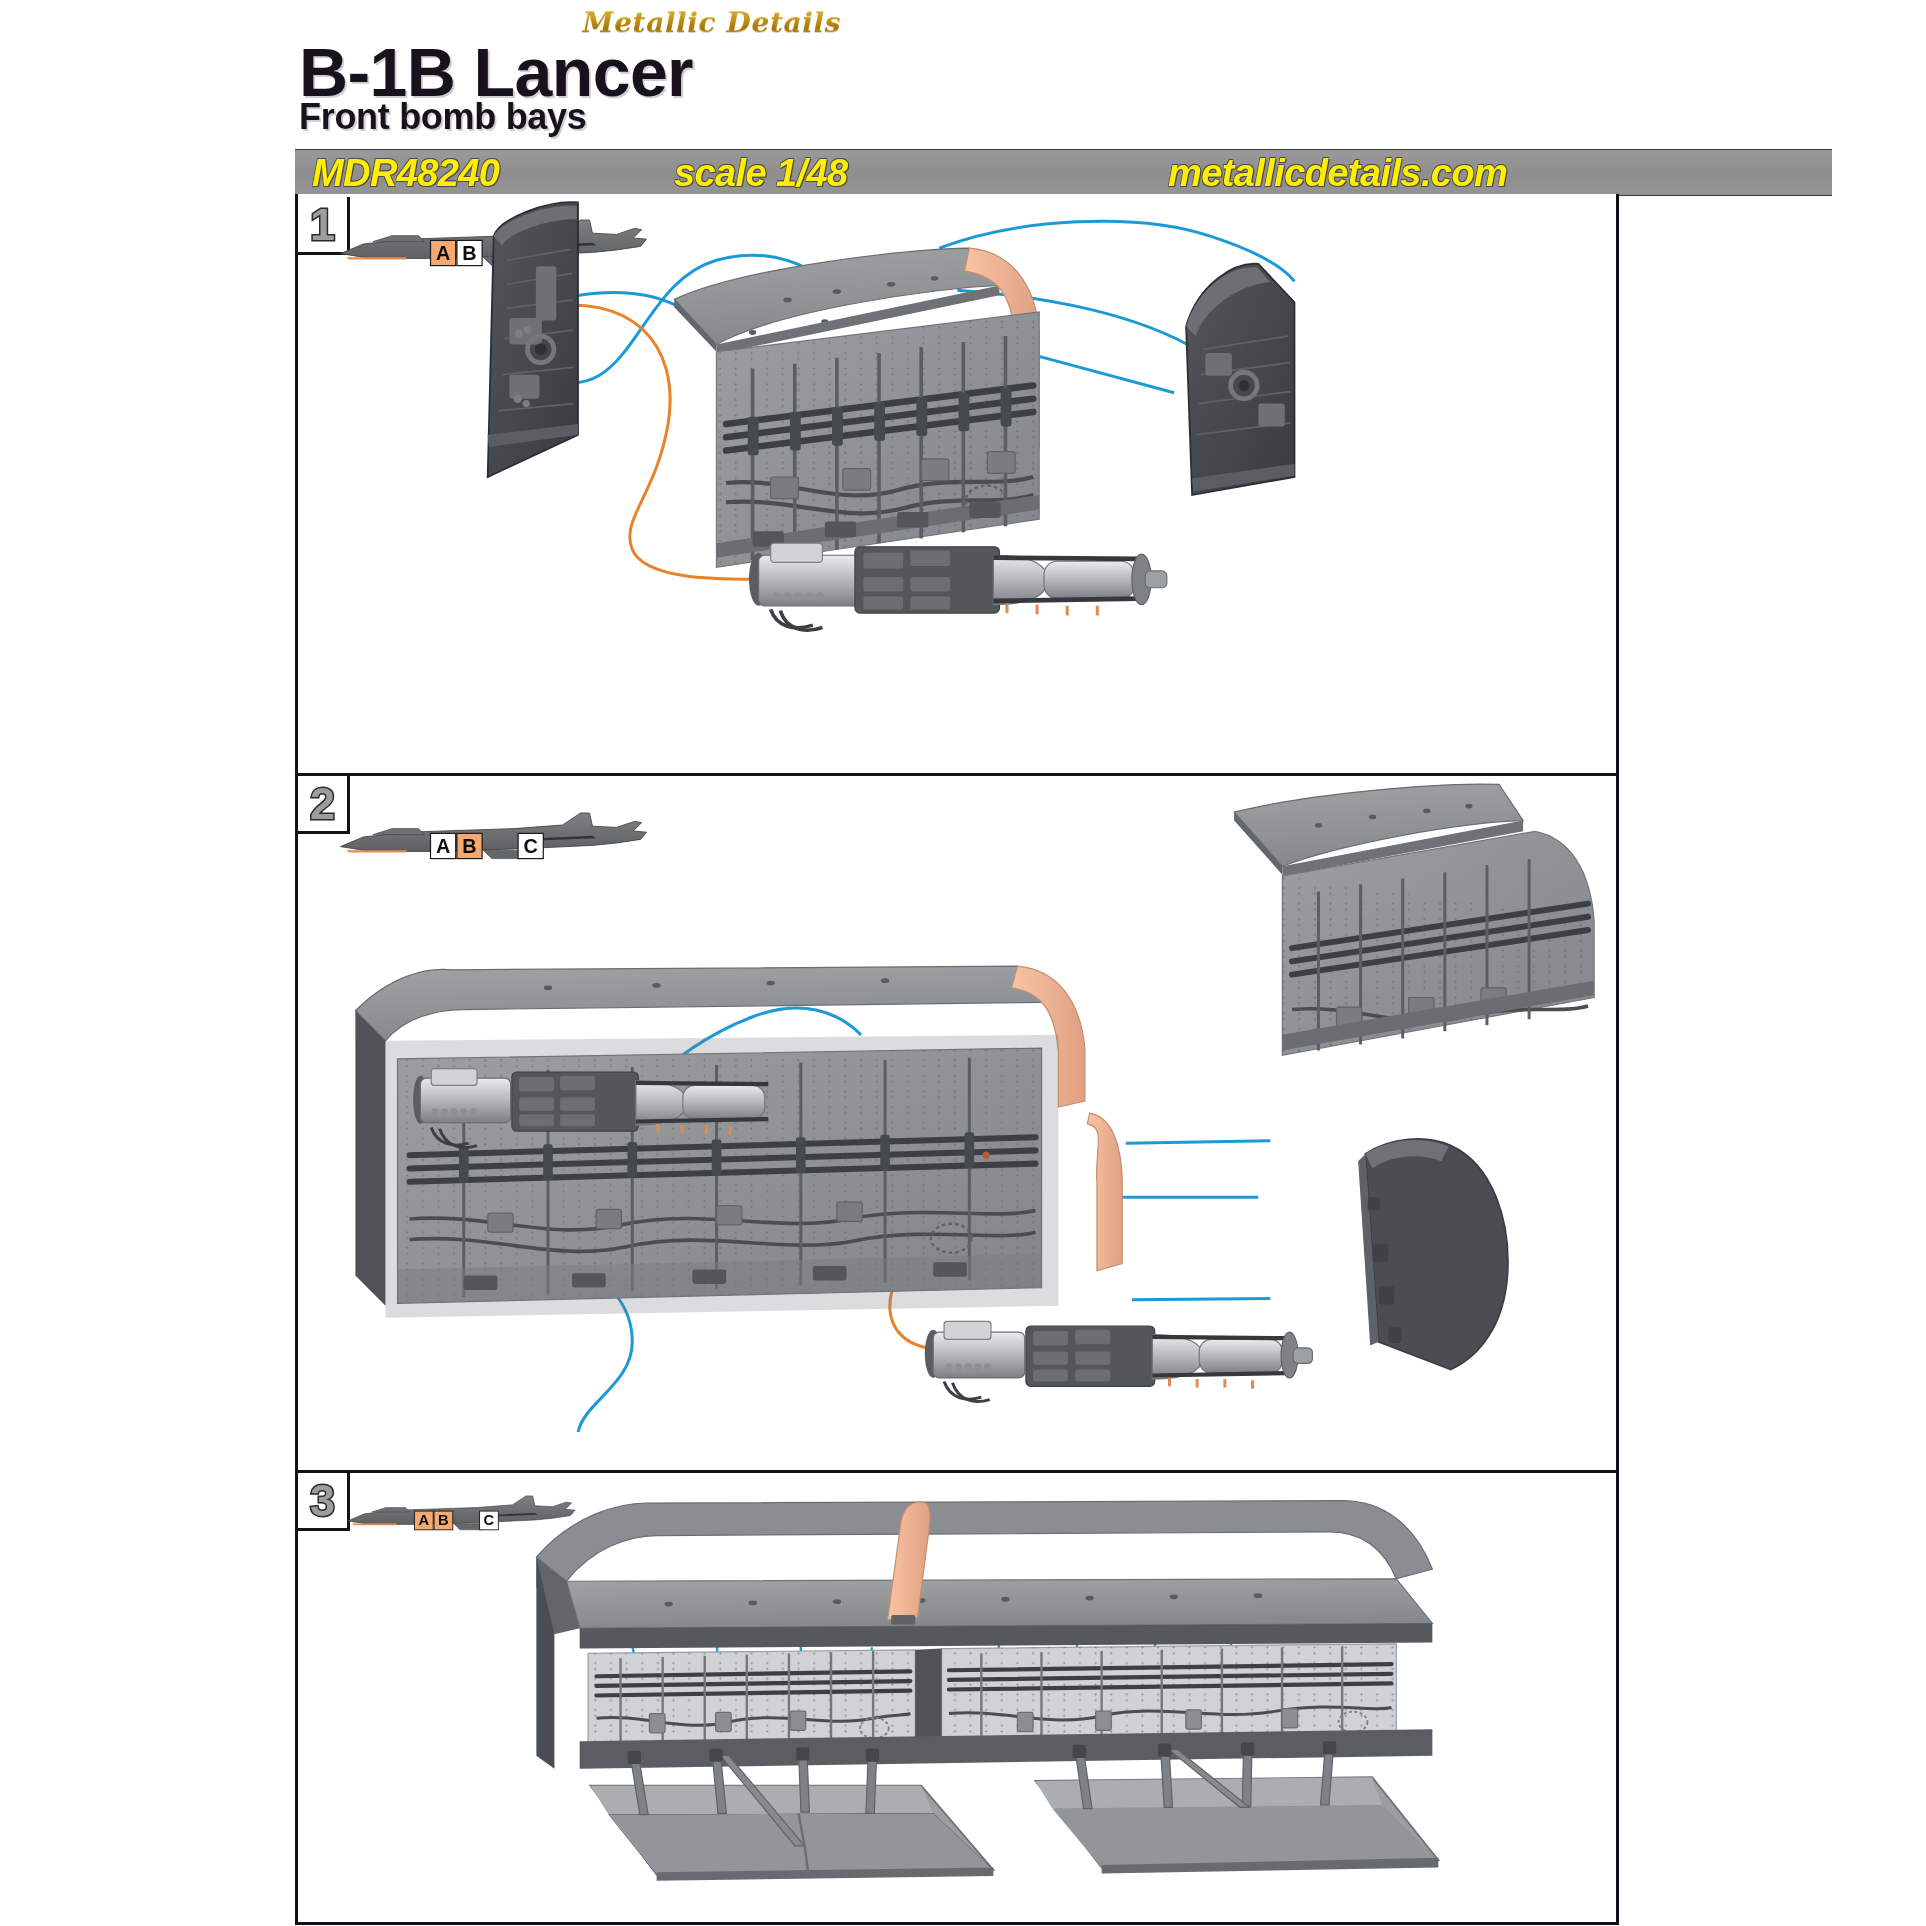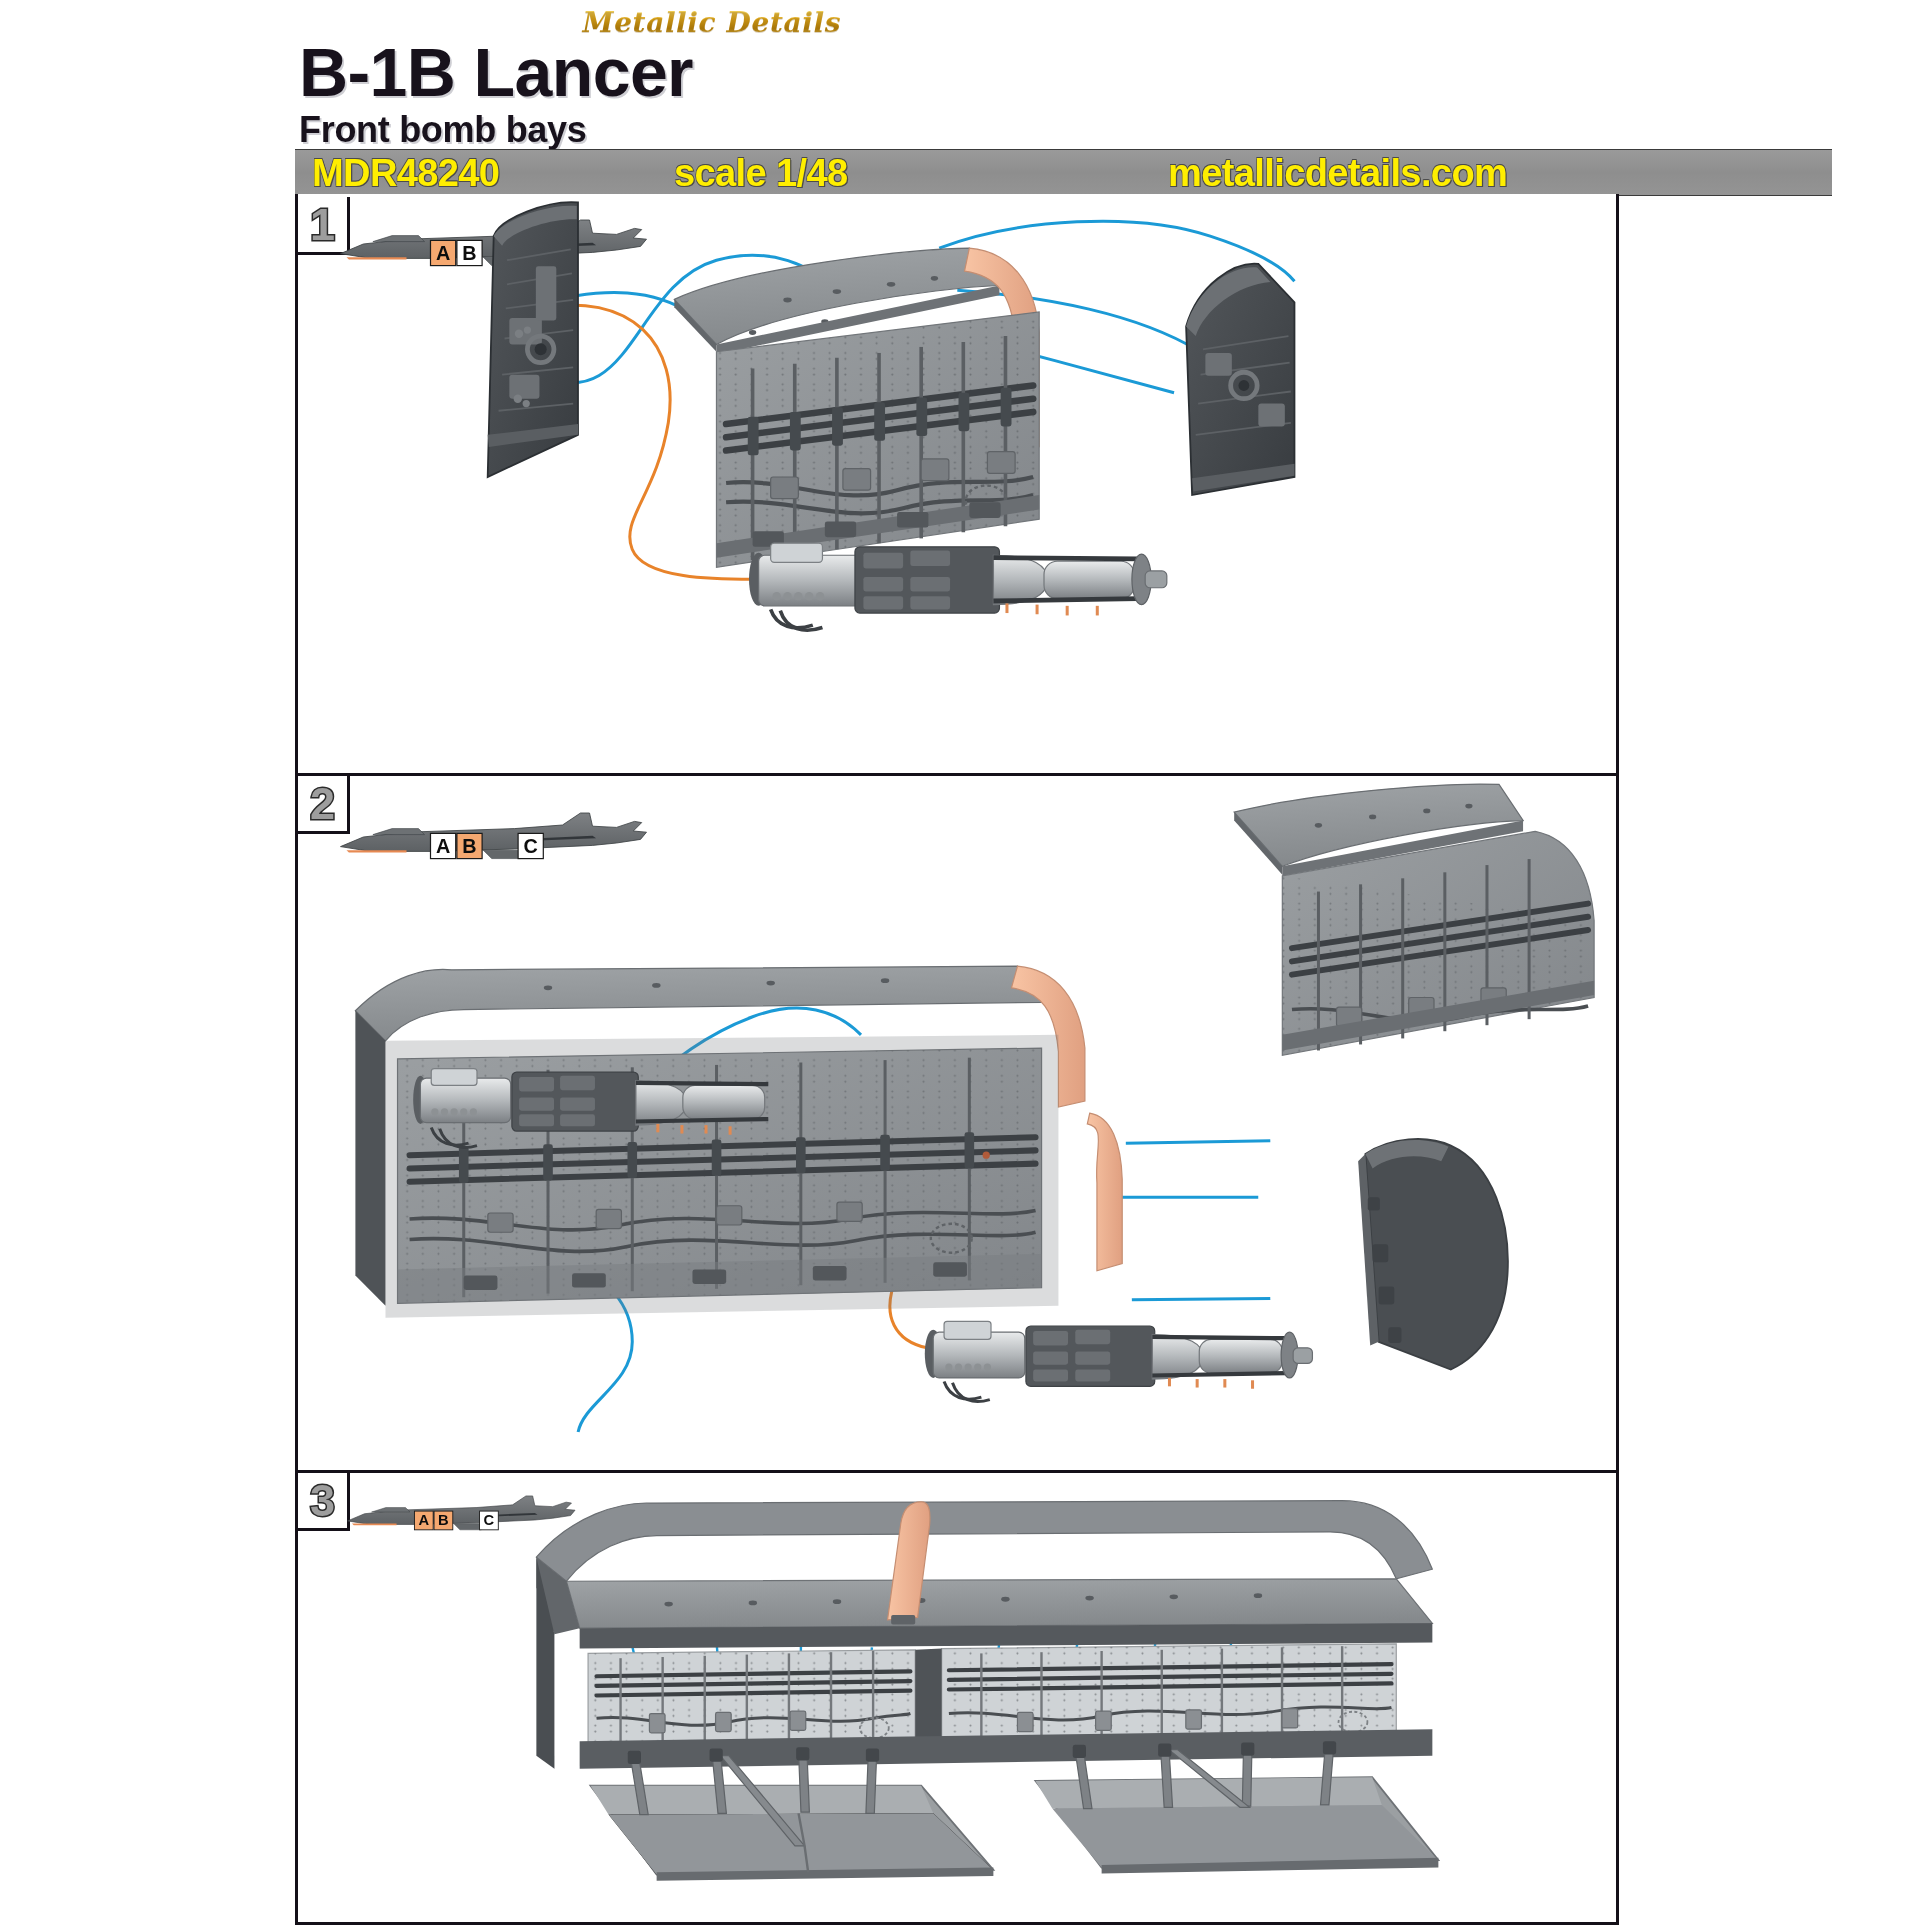--- a/index.html
+++ b/index.html
@@ -9,27 +9,27 @@
 
   
   .brand{position:absolute;left:299px;top:6px;width:542px;height:36px;
      font-family:"DejaVu Serif",serif;font-style:italic;font-weight:bold;
      font-size:28px;letter-spacing:0.6px;
      background:linear-gradient(180deg,#f6e27a 0%,#e0a81c 38%,#b8830c 62%,#f3d978 100%);
      -webkit-background-clip:text;background-clip:text;color:transparent;
      text-shadow:0 1.2px 0 rgba(120,80,0,.25);text-align:right;}
   .title-main{position:absolute;left:299px;top:33px;font-size:68px;font-weight:bold;
      color:#18121c;letter-spacing:-0.6px;text-shadow:1.8px 1.8px 0 #cfcfd4;}
-  .title-sub{position:absolute;left:299px;top:109px;font-size:36px;font-weight:bold;
+  .title-sub{position:absolute;left:299px;top:96px;font-size:36px;font-weight:bold;
      color:#18121c;letter-spacing:-0.3px;text-shadow:1.8px 1.8px 0 #cfcfd4;}
 
   
   .banner{position:absolute;left:295px;top:149px;width:1537px;height:45px;
      background:linear-gradient(180deg,#9a9a9a 0%,#8e8e8e 50%,#949494 100%);
-     border-top:1.8px solid #3a3a3a;border-bottom:1.8px solid #3a3a3a;}
+     border-top:1.8px solid #3a3a3a;border-bottom:1.8px solid #3a3a3a;font-style:italic;}
   .banner span{position:absolute;top:2.4px;font-weight:bold;color:#ffee00;
      font-size:38px;letter-spacing:-0.6px;
      text-shadow:1.2px 1.2px 0 #4b4b4b,-0.6px -0.6px 0 #4b4b4b,0.6px -0.6px 0 #4b4b4b,-0.6px 0.6px 0 #4b4b4b;}
   .b-code{left:17px;}
   .b-scale{left:379px;text-align:center;}
   .b-site{left:867px;margin-left:6px;}
 
   
   .frame{position:absolute;left:295px;top:194px;width:1324px;height:1731px;
      border:3px solid #141018;border-top:none;box-sizing:border-box;background:#fff;}

